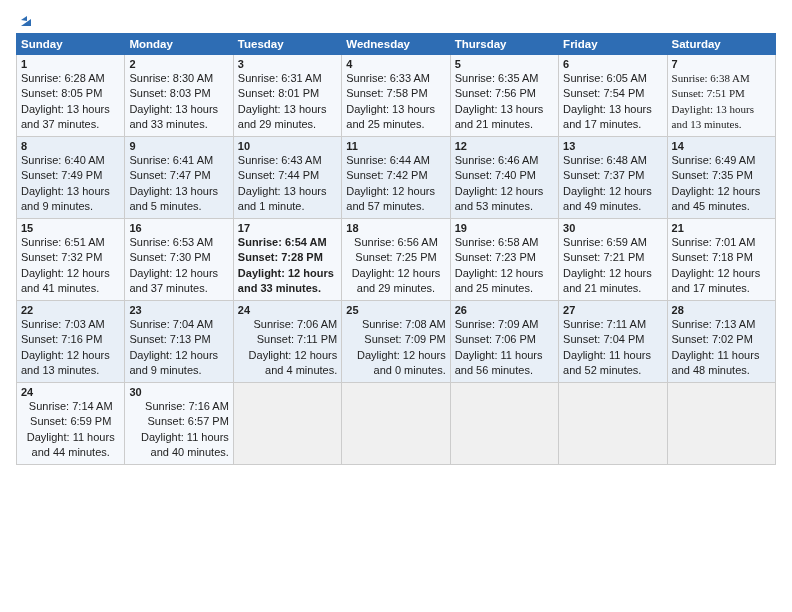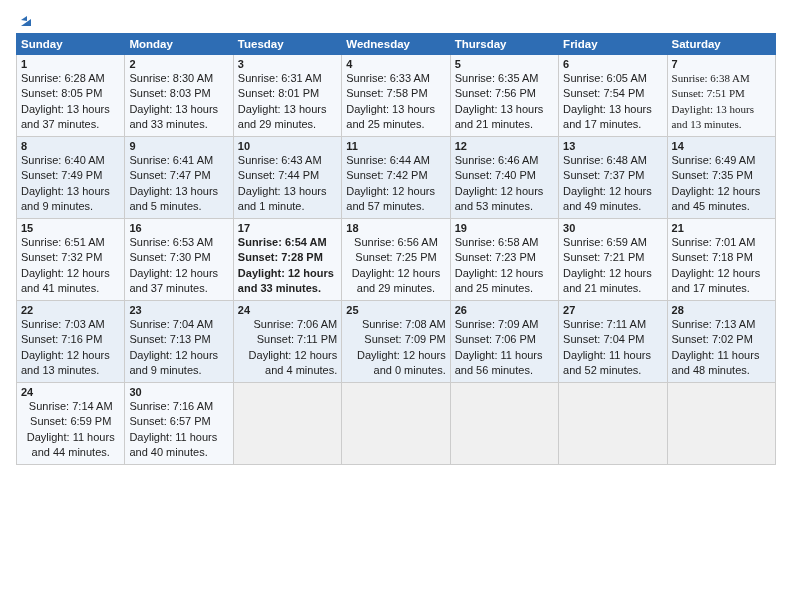--- a/index.html
+++ b/index.html
@@ -336,21 +336,21 @@
         <tr>
           <td>
             <span class="day-num">24</span>
             <div class="cell-text" style="white-space: pre-line; text-align: center;">Sunrise: 7:14 AM
 Sunset: 6:59 PM
 Daylight: 11 hours
 and 44 minutes.</div>
           </td>
           <td>
             <span class="day-num">30</span>
-            <div class="cell-text" style="white-space: pre-line;">Sunrise: 7:16 AM
+            <div class="cell-text" style="white-space: pre-line; text-align: right;">Sunrise: 7:16 AM
 Sunset: 6:57 PM
 Daylight: 11 hours
 and 40 minutes.</div>
           </td>
           <td class="empty-cell"></td>
           <td class="empty-cell"></td>
           <td class="empty-cell"></td>
           <td class="empty-cell"></td>
           <td class="empty-cell"></td>
         </tr>

